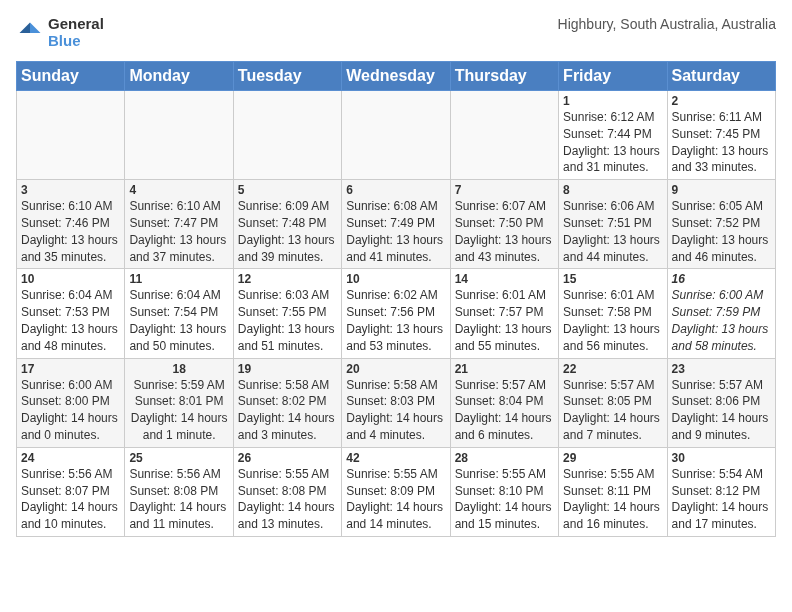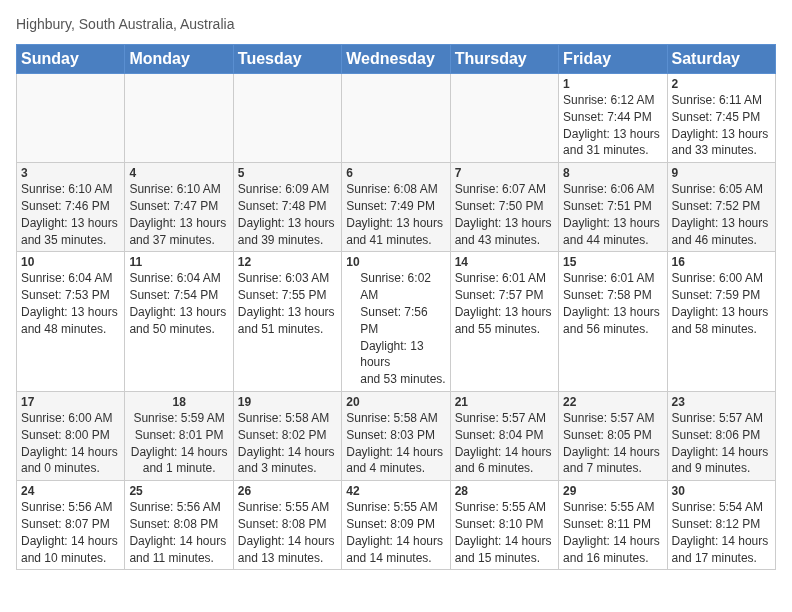--- a/index.html
+++ b/index.html
@@ -95,20 +95,30 @@
       color: #333;
     }
     .empty-cell {
       background: #f9f9f9 !important;
     }
   </style>
 </head>
 <body>
 
 <div class="header">
+  <div class="logo">
+    <svg class="logo-icon" viewBox="0 0 32 32" xmlns="http://www.w3.org/2000/svg">
+      <polygon points="16,4 28,16 16,16" fill="#4a90d9"></polygon>
+      <polygon points="16,4 4,16 16,16" fill="#2a6099"></polygon>
+    </svg>
+    <div class="logo-text">
+      <span class="logo-general">General</span>
+      <span class="logo-blue">Blue</span>
+    </div>
+  </div>
   <div class="title-block">
     <div class="location">Highbury, South Australia, Australia</div>
   </div>
 </div>
 
 <table class="calendar">
   <thead>
     <tr>
     <th>Sunday</th>
         <th>Monday</th>
@@ -209,40 +219,40 @@
         </td>
         <td style="background: rgb(255, 255, 255);">
           <span class="day-number">12</span>
           <div class="day-info" style="white-space: pre-line;">Sunrise: 6:03 AM
 Sunset: 7:55 PM
 Daylight: 13 hours
 and 51 minutes.</div>
         </td>
         <td style="background: rgb(255, 255, 255);">
           <span class="day-number">10</span>
-          <div class="day-info" style="white-space: pre-line; margin-left: 14px;">Sunrise: 6:02 AM
+          <div class="day-info" style="white-space: pre-line;">Sunrise: 6:02 AM
 Sunset: 7:56 PM
 Daylight: 13 hours
 and 53 minutes.</div>
         </td>
         <td style="background: rgb(255, 255, 255);">
           <span class="day-number">14</span>
           <div class="day-info" style="white-space: pre-line;">Sunrise: 6:01 AM
 Sunset: 7:57 PM
 Daylight: 13 hours
 and 55 minutes.</div>
         </td>
         <td style="background: rgb(255, 255, 255);">
           <span class="day-number">15</span>
           <div class="day-info" style="white-space: pre-line;">Sunrise: 6:01 AM
 Sunset: 7:58 PM
 Daylight: 13 hours
 and 56 minutes.</div>
         </td>
-        <td style="background: rgb(255, 255, 255);">
+        <td style="background: rgb(255, 255, 255); font-style: italic;">
           <span class="day-number">16</span>
           <div class="day-info" style="white-space: pre-line;">Sunrise: 6:00 AM
 Sunset: 7:59 PM
 Daylight: 13 hours
 and 58 minutes.</div>
         </td>
       </tr>
       <tr>
         <td style="background: rgb(245, 245, 245);">
           <span class="day-number">17</span>

